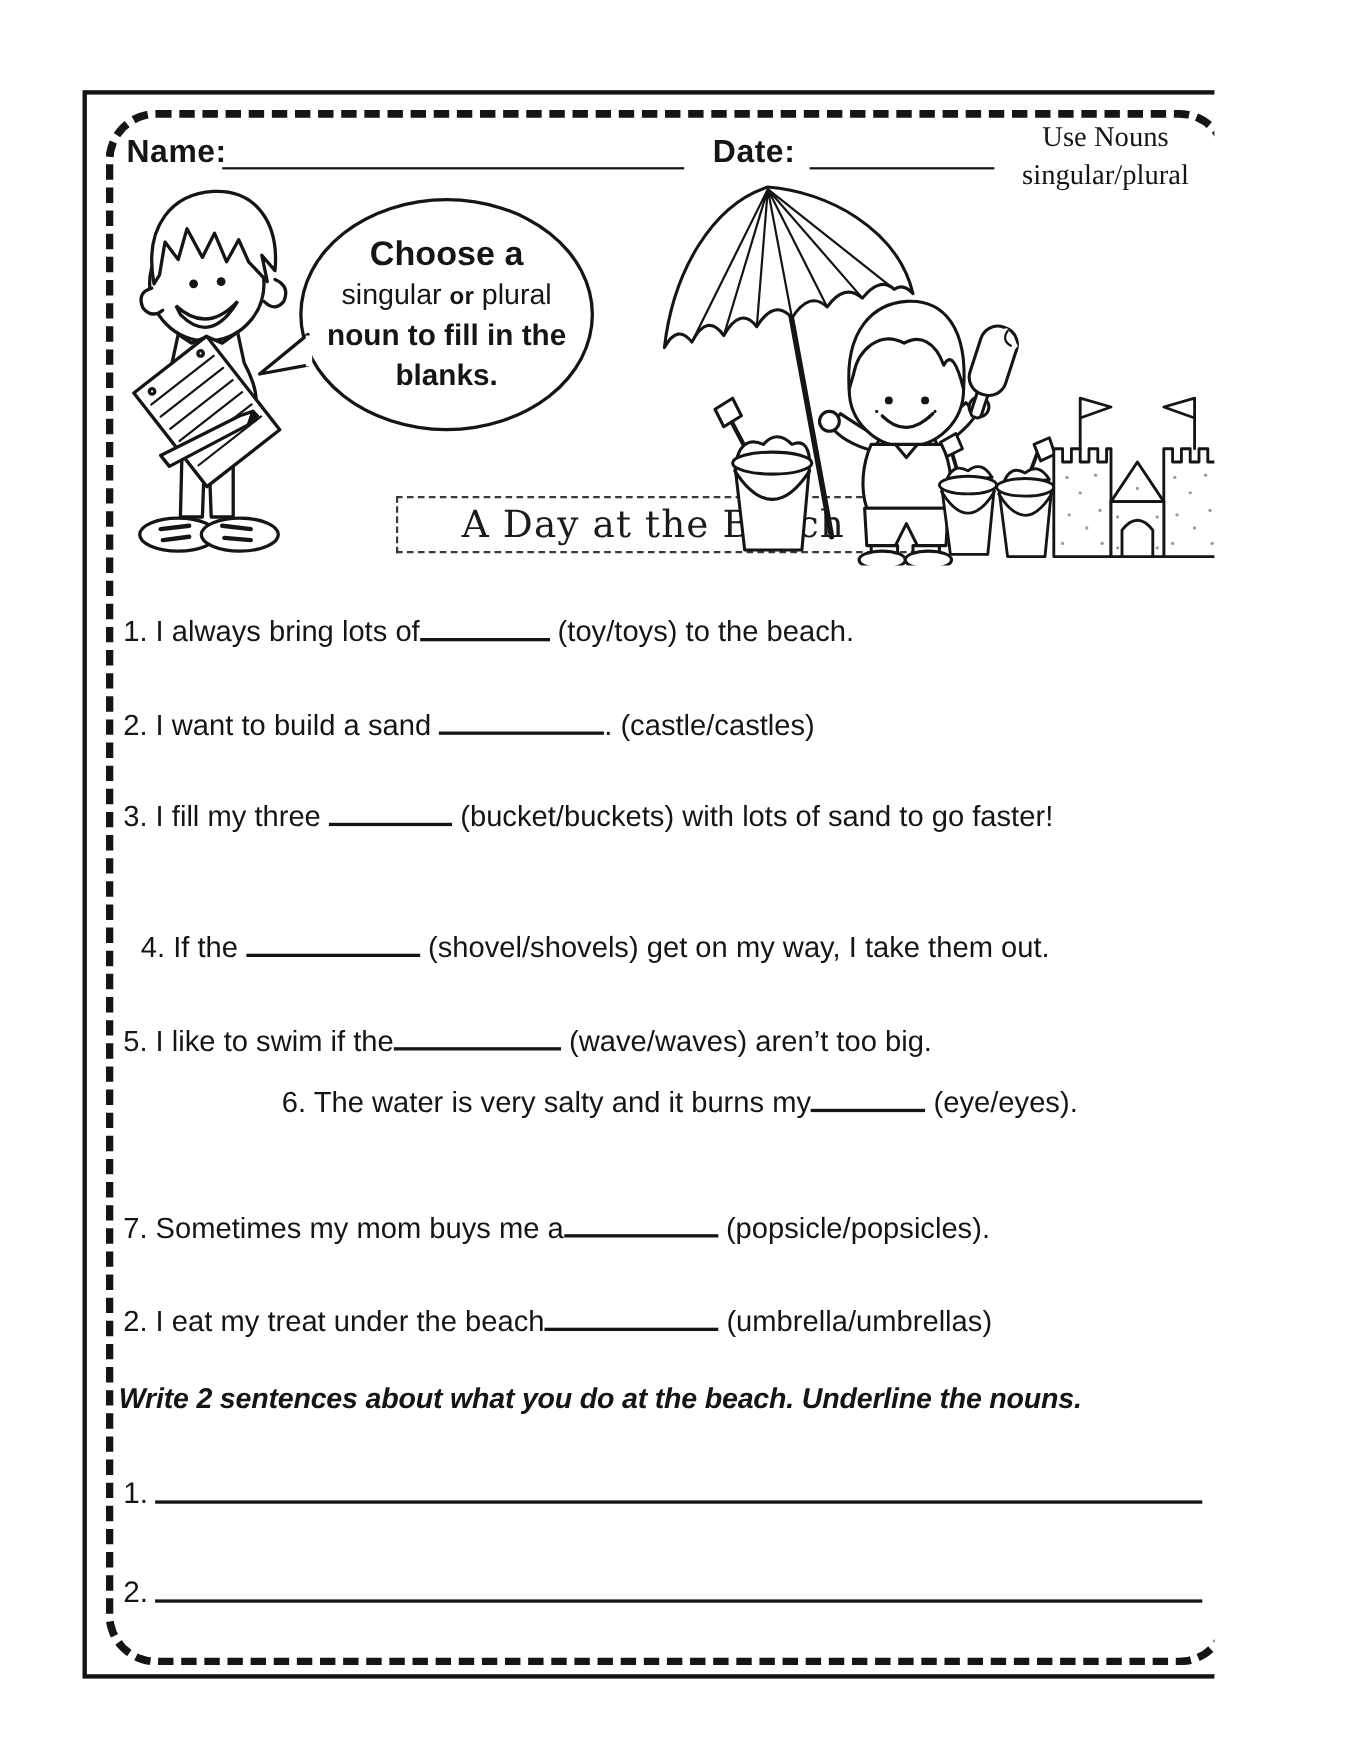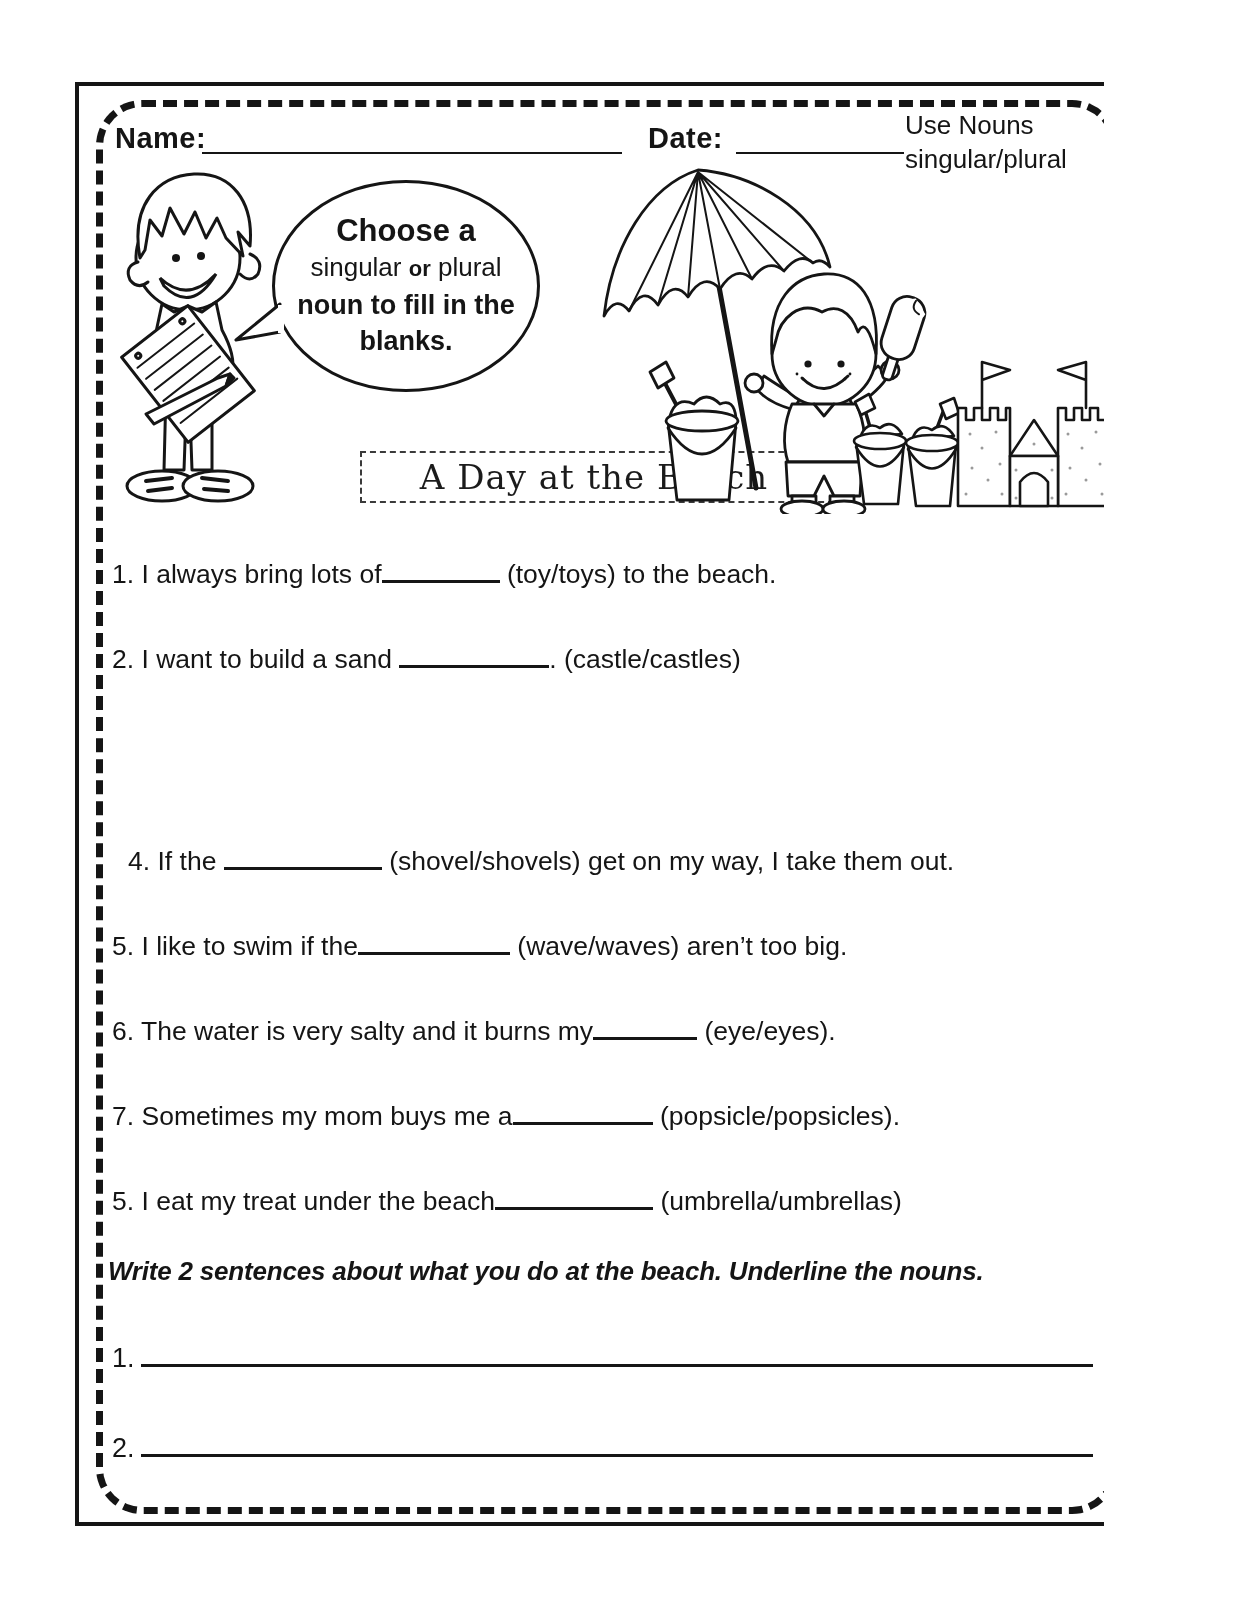--- a/index.html
+++ b/index.html
@@ -5,22 +5,22 @@
   html,body{margin:0;padding:0;background:#fff;}
   .page{position:relative;width:1104px;height:1600px;background:#fff;overflow:hidden;
         font-family:"Liberation Sans",sans-serif;color:#151515;}
   .outer-frame{position:absolute;left:75px;top:82px;width:1052px;height:1436px;
         border:4px solid #151515;background:#fff;}
   .inner-frame{position:absolute;left:96px;top:100px;width:1008px;height:1400px;
         border:7px dashed #151515;border-radius:46px;}
   
   .hlabel{position:absolute;font-size:29px;font-weight:bold;letter-spacing:.5px;}
   .hline{position:absolute;border-bottom:2.5px solid #151515;height:0;}
-  .corner{position:absolute;left:905px;top:108px;width:200px;
-        font-size:26px;line-height:34px;}
+  .corner{position:absolute;left:905px;top:108px;width:200px;text-align:center;
+        font-size:26px;line-height:34px;font-family:Liberation Serif, serif;}
   
   .bubble{position:absolute;left:272px;top:180px;width:262px;height:206px;
         border:3px solid #151515;border-radius:50%;background:#fff;z-index:3;
         display:flex;flex-direction:column;justify-content:center;align-items:center;
         text-align:center;line-height:36px;}
   .bubble .b1{font-size:31px;font-weight:bold;}
   .bubble .b2{font-size:26px;}
   .bubble .b2 b{font-size:22px;}
   .bubble .b3{font-size:27px;font-weight:bold;}
   .bubble-tail{position:absolute;left:234px;top:300px;z-index:4;}
@@ -192,30 +192,31 @@
       <circle cx="454" cy="340" r="1.5"></circle>
         <circle cx="490" cy="340" r="1.5"></circle>
         <circle cx="472" cy="286" r="1.5"></circle>
     </g>
   </svg>
 
   <div class="q" style="top:548px;"><span>1. I always bring lots of</span><span class="blank" style="width:118px;"></span><span> (toy/toys) to the beach.</span></div>
 
   <div class="q" style="top:633px;"><span>2. I want to build a  sand </span><span class="blank" style="width:150px;"></span><span>.  (castle/castles)</span></div>
 
+  <div class="q" style="top:716px;"><span>3. I fill my three </span><span class="blank" style="width:112px;"></span><span> (bucket/buckets) with lots of sand to go faster!</span></div>
 
   <div class="q" style="top:835px;margin-left:16px;"><span>4. If the </span><span class="blank" style="width:158px;"></span><span> (shovel/shovels) get on my way, I take them out.</span></div>
 
   <div class="q" style="top:920px;"><span>5. I like to swim if the</span><span class="blank" style="width:152px;"></span><span> (wave/waves) aren’t too big.</span></div>
 
-  <div class="q" style="top:1005px;"><span>6. The water is very salty and it burns my</span><span class="blank" style="width:104px;"></span><span> (eye/eyes).</span></div>
+  <div class="q" style="top:976px;text-align:center;"><span>6. The water is very salty and it burns my</span><span class="blank" style="width:104px;"></span><span> (eye/eyes).</span></div>
 
   <div class="q" style="top:1090px;"><span>7. Sometimes my mom buys me a</span><span class="blank" style="width:140px;"></span><span> (popsicle/popsicles).</span></div>
 
-  <div class="q" style="top:1175px;"><span>5. I eat my treat under the beach</span><span class="blank" style="width:158px;"></span><span> (umbrella/umbrellas)</span></div>
+  <div class="q" style="top:1175px;"><span>2. I eat my treat under the beach</span><span class="blank" style="width:158px;"></span><span> (umbrella/umbrellas)</span></div>
 
   <div class="prompt" style="top:1256px;">Write 2 sentences about what you do at the beach. Underline the nouns.</div>
 
   <div class="ans" style="top:1338px;"><span>1.</span><span class="ansline"></span></div>
 
   <div class="ans" style="top:1428px;"><span>2.</span><span class="ansline"></span></div>
 
 </div>
 
 </body></html>

